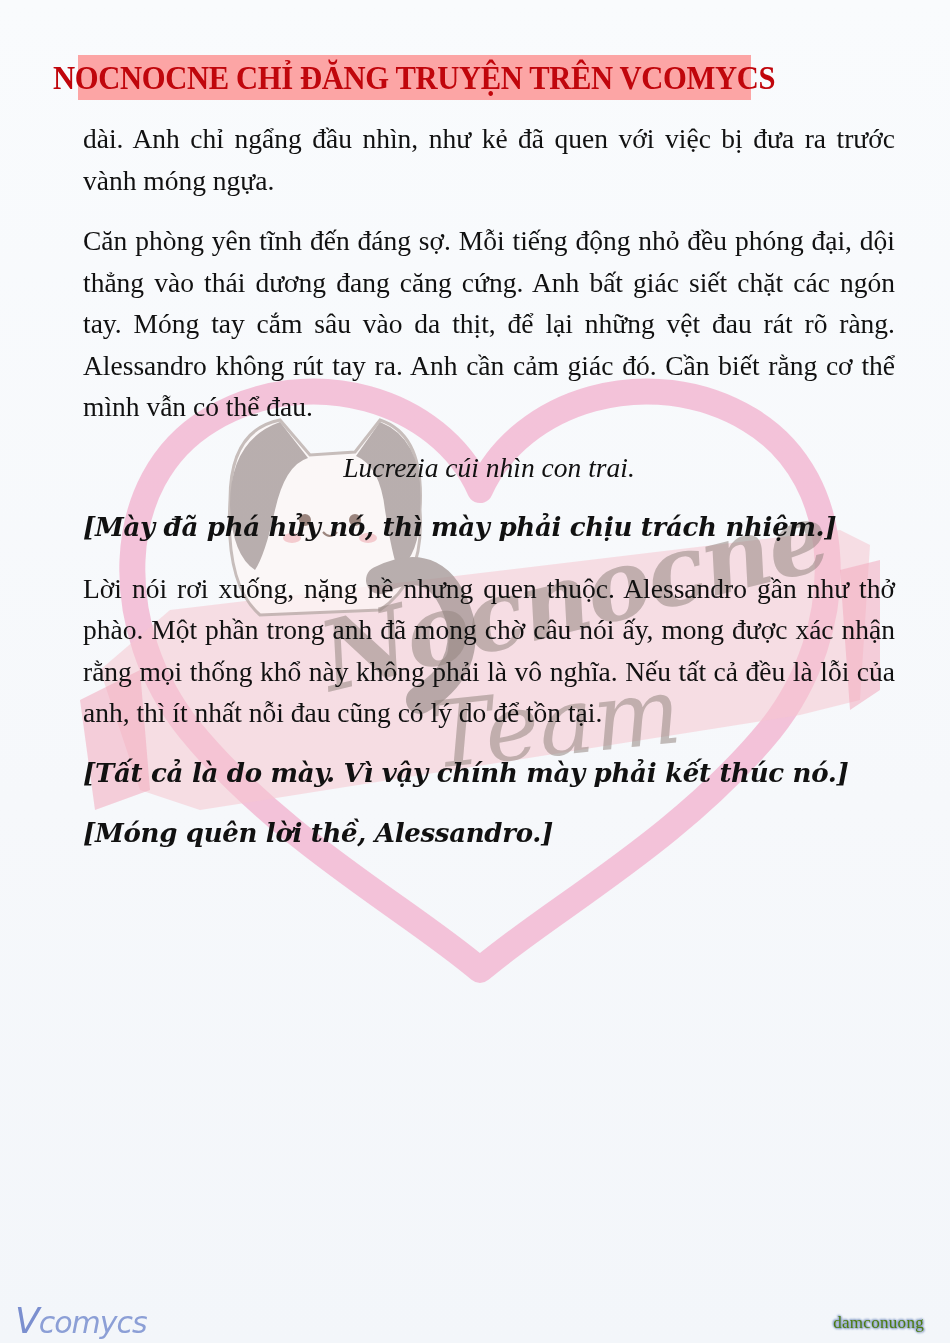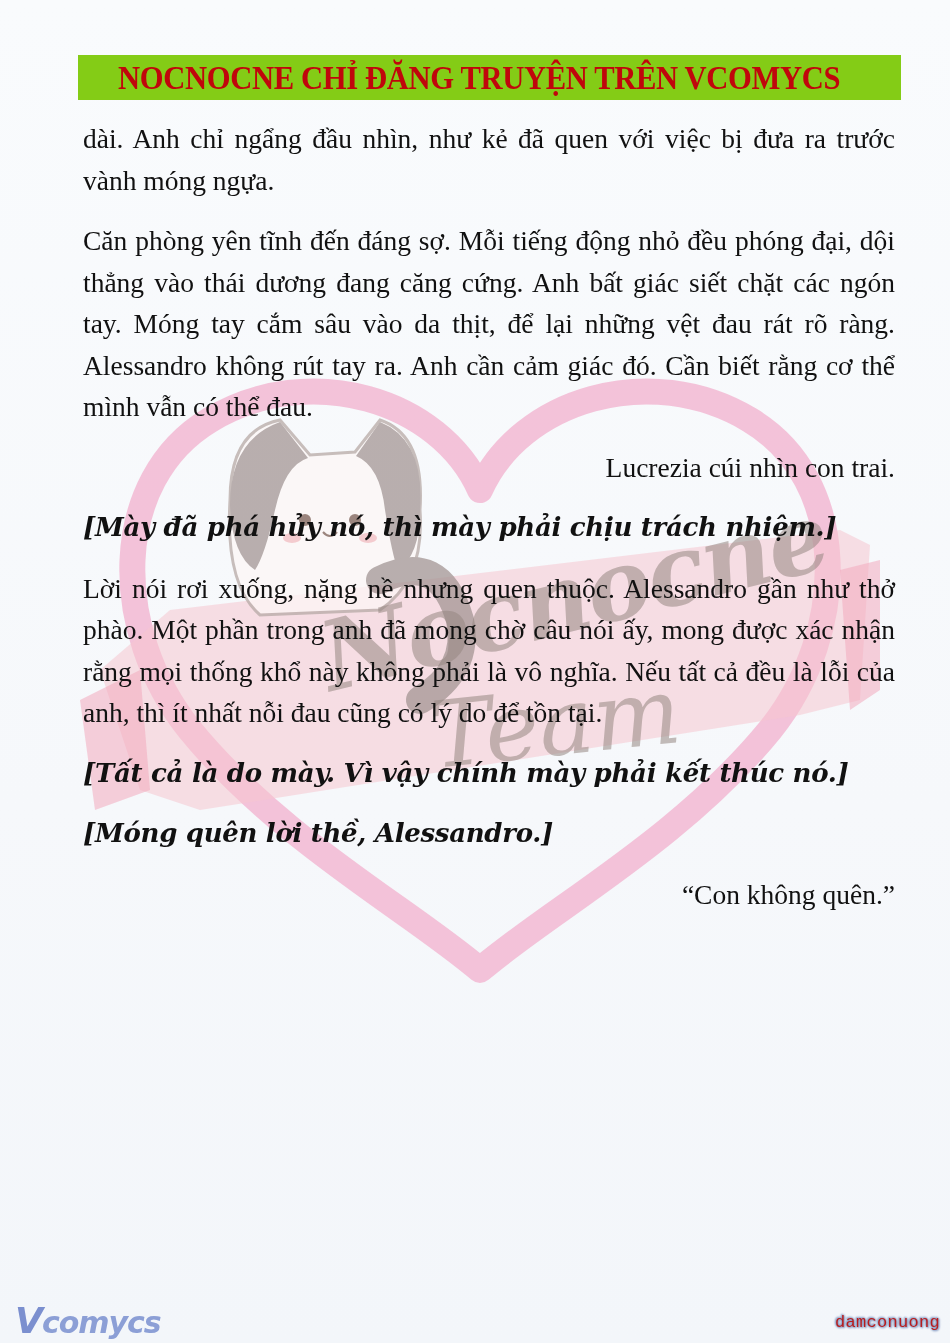--- a/index.html
+++ b/index.html
@@ -54,26 +54,26 @@
       color: rgba(150, 135, 130, 0.55);
       font-family: "DejaVu Serif", serif;
       transform: rotate(-6deg);
     }
 
     
     .title-banner {
       position: absolute;
       left: 78px;
       top: 55px;
-      width: 823px;
+      width: 673px;
       height: 45px;
-      background: #84cc16;
+      background: #fca5a5;
       display: flex;
       align-items: center;
-      justify-content: flex-start;
+      justify-content: center;
       z-index: 3;
     }
     .title-text {
       font-family: "Liberation Serif", "DejaVu Serif", serif;
       font-weight: bold;
       font-size: 34px;
       color: #c0060c;
       letter-spacing: -0.4px;
       transform: scaleX(0.9);
       white-space: nowrap;
@@ -95,46 +95,46 @@
       margin: 0 0 19px 0;
       text-align: justify;
     }
     .para.italic {
       font-style: italic;
       font-weight: bold;
       font-family: "DejaVu Serif", serif;
       font-size: 26px;
       letter-spacing: -0.3px;
     }
-    .para.dialog { text-align: right; }
+    .para.dialog { text-align: center; font-style: italic; }
 
     
     .footer-logo {
       position: absolute;
       left: 15px;
       top: 1300px;
       font-family: "DejaVu Sans", sans-serif;
       font-style: italic;
-      font-weight: bold;
+      font-weight: normal;
       font-size: 30px;
       letter-spacing: -1px;
       color: #8c9fd6;
       z-index: 3;
     }
     .footer-logo .v {
       font-size: 36px;
       color: #7b8fcf;
     }
     .footer-credit {
       position: absolute;
-      right: 10px;
+      right: 26px;
       top: 1313px;
-      font-family: Liberation Mono, monospace;
+      font-family: Liberation Serif, serif;
       font-size: 17px;
-      color: #b91c1c;
+      color: #4d7c0f;
       letter-spacing: 0.3px;
       text-shadow:
         0 0 2px #8aa0c8, 0 0 3px #8aa0c8, 1px 1px 2px #7f93bd,
         -1px -1px 2px #8aa0c8;
       z-index: 3;
     }
   </style>
 </head>
 <body>
 
@@ -177,19 +177,18 @@
 </div>
 
 <div class="content">
   <p class="para">dài. Anh chỉ ngẩng đầu nhìn, như kẻ đã quen với việc bị đưa ra trước vành móng ngựa.</p>
   <p class="para">Căn phòng yên tĩnh đến đáng sợ. Mỗi tiếng động nhỏ đều phóng đại, dội thẳng vào thái dương đang căng cứng. Anh bất giác siết chặt các ngón tay. Móng tay cắm sâu vào da thịt, để lại những vệt đau rát rõ ràng. Alessandro không rút tay ra. Anh cần cảm giác đó. Cần biết rằng cơ thể mình vẫn có thể đau.</p>
   <p class="para dialog">Lucrezia cúi nhìn con trai.</p>
   <p class="para italic">[Mày đã phá hủy nó, thì mày phải chịu trách nhiệm.]</p>
   <p class="para">Lời nói rơi xuống, nặng nề nhưng quen thuộc. Alessandro gần như thở phào. Một phần trong anh đã mong chờ câu nói ấy, mong được xác nhận rằng mọi thống khổ này không phải là vô nghĩa. Nếu tất cả đều là lỗi của anh, thì ít nhất nỗi đau cũng có lý do để tồn tại.</p>
   <p class="para italic">[Tất cả là do mày. Vì vậy chính mày phải kết thúc nó.]</p>
   <p class="para italic">[Móng quên lời thề, Alessandro.]</p>
-  <p class="para dialog">“Con không quên.”</p>
 </div>
 
 <div class="footer-logo">
   <span class="v">V</span><span>comycs</span>
 </div>
 <div class="footer-credit">damconuong</div>
 
 </body></html>

